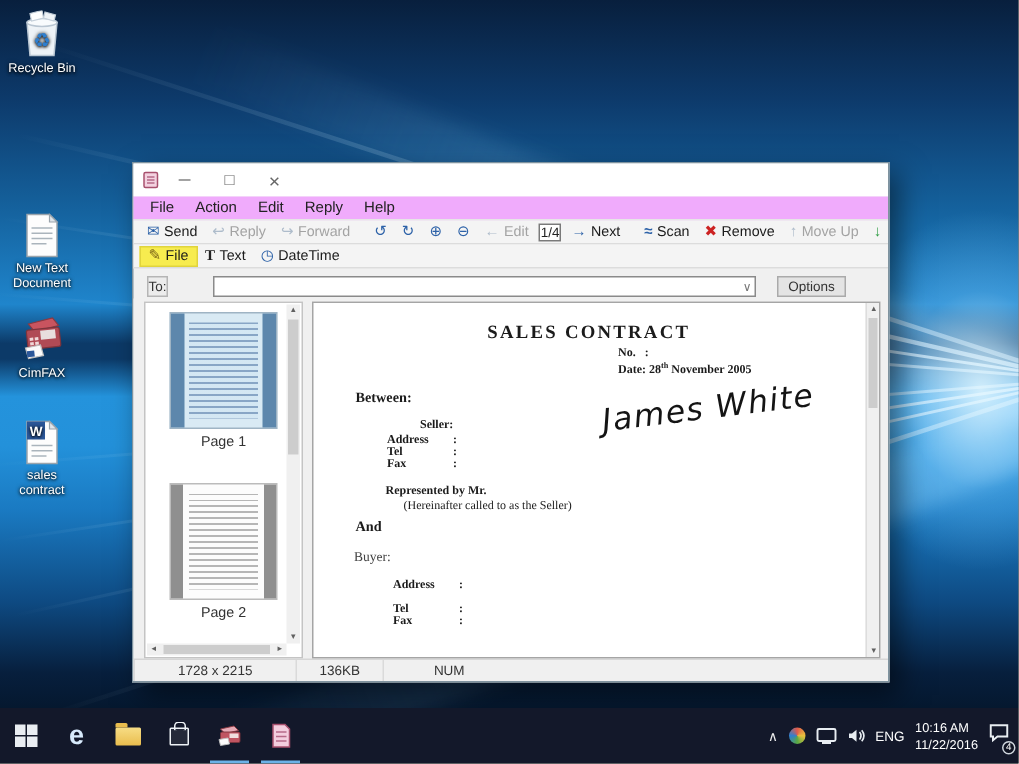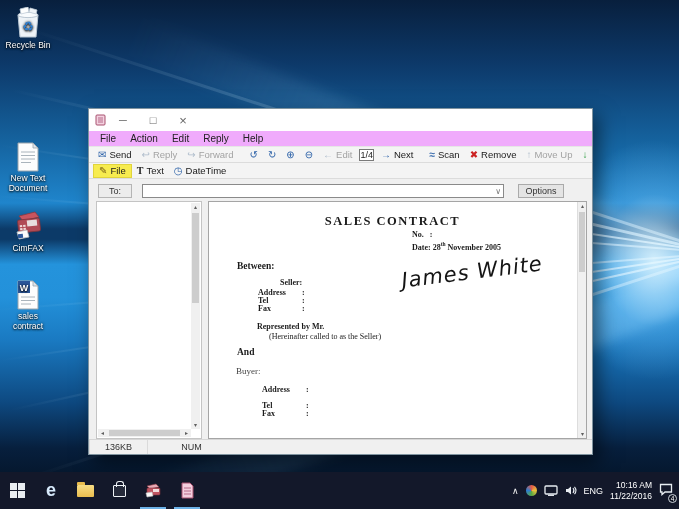--- a/index.html
+++ b/index.html
@@ -36,21 +36,21 @@
   .tbtn { display:inline-flex; align-items:center; gap:3px; padding:0 5px; height:14px; font-size:9.5px; color:#1a1a1a; }
   .tbtn.disabled { color:#a3a3a3; }
   .tbtn .ic { font-size:10px; line-height:1; color:#2d62a8; }
   .tbtn.disabled .ic { color:#aebccb; }
   .tsep { width:1px; height:12px; background:#d2d2d2; margin:0 3px; }
   .pagebox { width:27px; height:12px; background:#fff; border:1px solid #7a7a7a; text-align:center; font-size:9px; line-height:11px; margin:0 2px; }
   .sign-btn { background:#f7ec4f; border:1px solid #e0d43c; }
   .sign-btn .ic { color:#7a6317; }
 
   .field-row { display:grid; grid-template-columns:34px 1fr 64px; align-items:center; padding:0 10px 0 9px; height:18px; flex:none; }
-  .to-btn { width:34px; height:14px; background:#ececec; border:1px solid #b5b5b5; text-align:center; font-size:9px; line-height:12px; color:#333; }
+  .to-btn { width:14px; height:14px; background:#ececec; border:1px solid #b5b5b5; text-align:center; font-size:9px; line-height:12px; color:#333; }
   .combo { height:14px; margin:0 14px 0 10px; background:#fff; border:1px solid #8a8a8a; position:relative; }
   .combo .chev { position:absolute; right:2px; top:0; font-size:8px; color:#777; line-height:13px; }
   .opt-btn { width:46px; height:14px; background:#e4e4e4; border:1px solid #aaa; text-align:center; font-size:9px; line-height:12px; color:#333; }
   .rem-label { font-size:9px; color:#333; }
   .rem-box { height:14px; margin:0 14px 0 10px; background:#fff; border:1px solid #8a8a8a; position:relative; }
   .spin { position:absolute; right:1px; top:0; width:9px; height:12px; font-size:5px; color:#888; line-height:6px; text-align:center; }
 
   .content { flex:1; display:flex; padding:2px 5px 0 7px; background:#f0f0f0; min-height:0; }
   .thumb-panel { width:106px; background:#fff; border:1px solid #c4c4c4; position:relative; flex:none; }
   .thumb-wrap { width:72px; margin:6px auto 0; text-align:center; }
@@ -96,21 +96,21 @@
   .win-logo { display:grid; grid-template-columns:7px 7px; grid-template-rows:7px 7px; gap:1px; }
   .win-logo i { background:#e9edf2; }
   .edge-e { color:#d7eafc; font-size:18px; font-weight:bold; }
   .folder { width:17px; height:12px; background:linear-gradient(#f7dd85,#e9bd4e); border-radius:1px; position:relative; }
   .folder::before { content:""; position:absolute; top:-3px; left:0; width:8px; height:3px; background:#e9bd4e; border-radius:1px 1px 0 0; }
   .bag { width:13px; height:12px; border:1.4px solid #eef2f6; border-radius:1px; position:relative; background:rgba(255,255,255,.08); }
   .bag::before { content:""; position:absolute; top:-5px; left:2.5px; width:6px; height:5px; border:1.4px solid #eef2f6; border-bottom:none; border-radius:3px 3px 0 0; }
   .tray { margin-left:auto; display:flex; align-items:center; gap:7px; padding-right:6px; color:#fff; }
   .tray .glyph { font-size:9px; color:#eee; }
   .sphere { width:11px; height:11px; border-radius:50%; background:conic-gradient(#e25a4a,#e8c03c,#58a843,#2e7fd0,#e25a4a); }
-  .clockblock { font-size:8.5px; line-height:1.25; text-align:right; }
+  .clockblock { font-size:8.5px; line-height:1.25; text-align:left; }
   .badge-wrap { position:relative; }
   .badge { position:absolute; right:-4px; bottom:-3px; width:9px; height:9px; border-radius:50%; background:#0f1322;
     border:1px solid #cfd6dd; color:#fff; font-size:6.5px; line-height:8px; text-align:center; }
 </style>
 </head>
 <body>
 
 <div class="screen">
 
   <div class="wallpaper">
@@ -290,20 +290,36 @@
     <div class="field-row" style="padding-top:3px; height:20px;">
       <span class="to-btn">To:</span>
       <span class="combo"><span></span><span class="chev">∨</span></span>
       <span class="opt-btn">Options</span>
     </div>
 
 
     <div class="content">
 
       <div class="thumb-panel">
+        <div class="thumb-wrap">
+          <div class="thumb-img t1">
+            <span class="bar" style="left:0;"></span>
+            <span class="bar" style="right:0;"></span>
+            <span class="lines"></span>
+          </div>
+          <div class="thumb-label">Page 1</div>
+        </div>
+        <div class="thumb-wrap" style="margin-top:22px;">
+          <div class="thumb-img t2">
+            <span class="bar" style="left:0;"></span>
+            <span class="bar" style="right:0;"></span>
+            <span class="lines"></span>
+          </div>
+          <div class="thumb-label">Page 2</div>
+        </div>
         <div class="vsb">
           <div class="sb-arrow">▴</div>
           <div class="sb-thumb-v" style="top:10px; height:90px;"></div>
           <div class="sb-arrow" style="position:absolute; bottom:0; left:0;">▾</div>
         </div>
         <div class="hsb">
           <span class="sb-arrow">◂</span>
           <span class="sb-thumb-h"></span>
           <span class="sb-arrow">▸</span>
         </div>
@@ -329,20 +345,21 @@
         </div>
         <div class="doc-vsb">
           <div class="sb-arrow">▴</div>
           <div class="sb-thumb-v" style="top:10px; height:60px;"></div>
           <div class="sb-arrow" style="position:absolute; bottom:0; left:0;">▾</div>
         </div>
       </div>
     </div>
 
     <div class="statusbar">
+      <span class="sb-cell" style="width:108px;">1728 x 2215</span>
       <span class="sb-cell" style="width:58px;">136KB</span>
       <span class="sb-cell" style="width:88px;">NUM</span>
     </div>
   </div>
 
   <div class="taskbar">
     <div class="tb-icon">
       <span class="win-logo">
           <i></i>
           <i></i>

